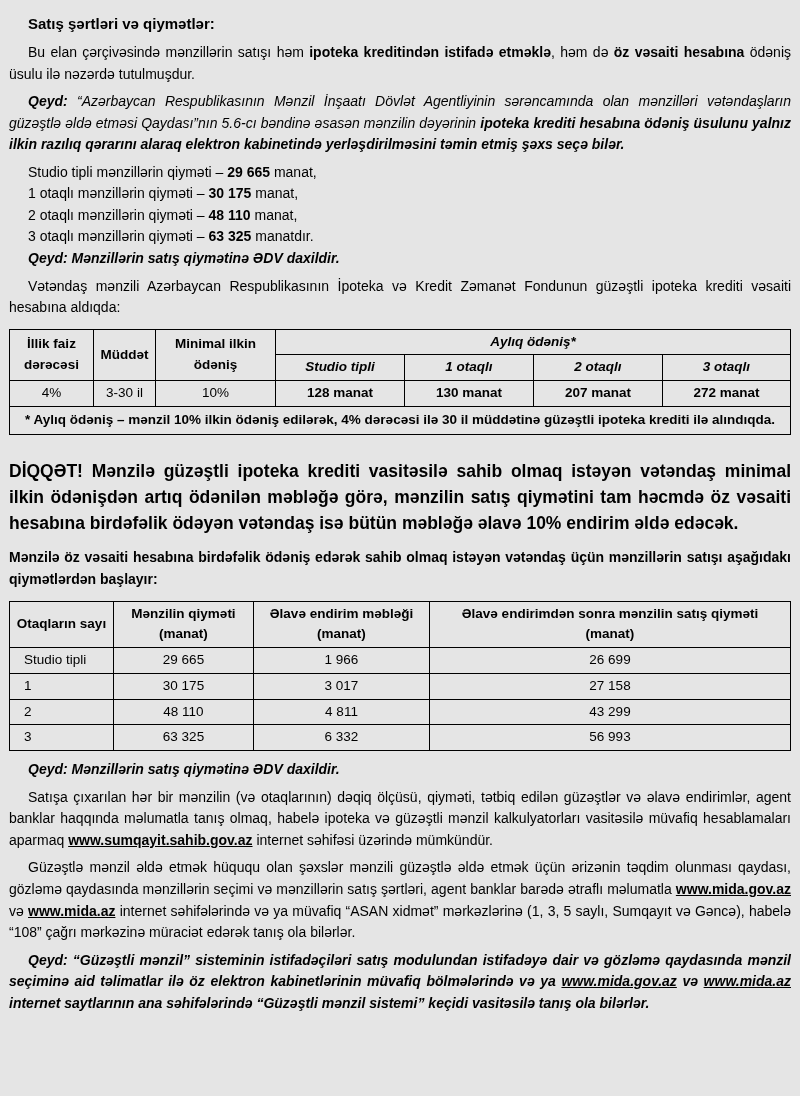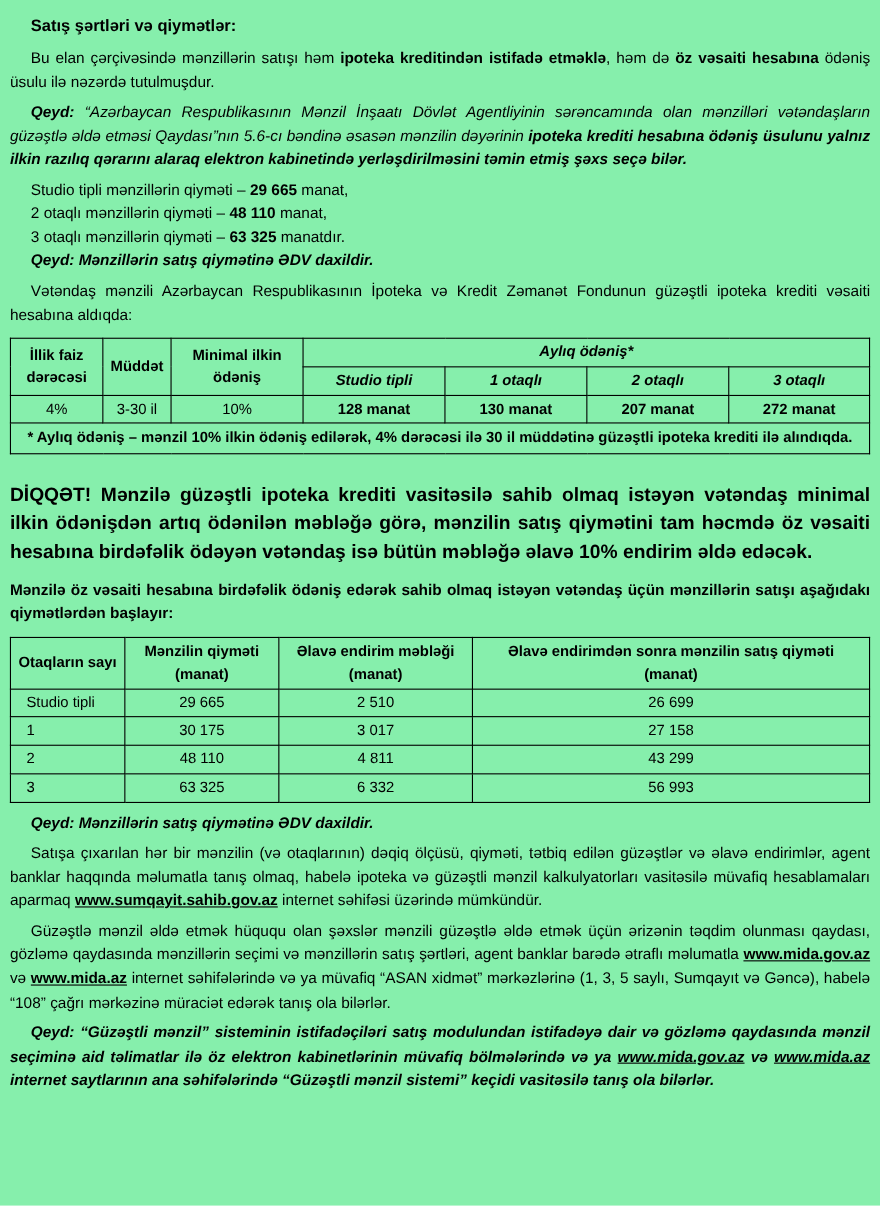--- a/index.html
+++ b/index.html
@@ -5,21 +5,21 @@
   * { box-sizing: border-box; }
   html, body { margin: 0; padding: 0; background: #fff; }
   .page {
     width: 800px;
     min-height: 1096px;
     padding: 10px 9px 12px 9px;
     font-family: "Liberation Sans", "DejaVu Sans", sans-serif;
     font-size: 14px;
     line-height: 1.54;
     color: #000;
-    background: #86efac;
+    background: #e5e5e5;
   }
   .heading {
     font-size: 15px;
     font-weight: bold;
     margin: 2px 0 7px 0;
     text-indent: 19px;
   }
   .para { margin: 0 0 6px 0; text-align: justify; }
   .indent { text-indent: 19px; }
   .italic { font-style: italic; }
@@ -72,20 +72,21 @@
 <div class="page">
 
   <h1 class="heading">Satış şərtləri və qiymətlər:</h1>
 
   <p class="para indent"><span>Bu elan çərçivəsində mənzillərin satışı həm </span><b>ipoteka kreditindən istifadə etməklə</b><span>, həm də </span><b>öz vəsaiti hesabına</b><span> ödəniş üsulu ilə nəzərdə tutulmuşdur.</span></p>
 
   <p class="para indent italic"><b>Qeyd:</b><span> “Azərbaycan Respublikasının Mənzil İnşaatı Dövlət Agentliyinin sərəncamında olan mənzilləri vətəndaşların güzəştlə əldə etməsi Qaydası”nın 5.6-cı bəndinə əsasən mənzilin dəyərinin </span><b>ipoteka krediti hesabına ödəniş üsulunu yalnız ilkin razılıq qərarını alaraq elektron kabinetində yerləşdirilməsini təmin etmiş şəxs seçə bilər.</b></p>
 
   <div class="price-list">
     <p class="para indent"><span>Studio tipli mənzillərin qiyməti – </span><b>29 665</b><span> manat,</span></p>
+    <p class="para indent"><span>1 otaqlı mənzillərin qiyməti – </span><b>30 175</b><span> manat,</span></p>
     <p class="para indent"><span>2 otaqlı mənzillərin qiyməti – </span><b>48 110</b><span> manat,</span></p>
     <p class="para indent"><span>3 otaqlı mənzillərin qiyməti – </span><b>63 325</b><span> manatdır.</span></p>
   </div>
 
   <p class="para indent bi">Qeyd: Mənzillərin satış qiymətinə ƏDV daxildir.</p>
 
   <p class="para indent">Vətəndaş mənzili Azərbaycan Respublikasının İpoteka və Kredit Zəmanət Fondunun güzəştli ipoteka krediti vəsaiti hesabına aldıqda:</p>
 
   <table class="t1">
     <colgroup>
@@ -151,21 +152,21 @@
           <div class="thl">(manat)</div>
         </th>
         <th>
           <div class="thl">Əlavə endirimdən sonra mənzilin satış qiyməti</div>
           <div class="thl">(manat)</div>
         </th>
       </tr>
       <tr>
         <td class="room-cell">Studio tipli</td>
         <td>29 665</td>
-        <td>2 510</td>
+        <td>1 966</td>
         <td>26 699</td>
       </tr>
       <tr>
         <td class="room-cell">1</td>
         <td>30 175</td>
         <td>3 017</td>
         <td>27 158</td>
       </tr>
       <tr>
         <td class="room-cell">2</td>

